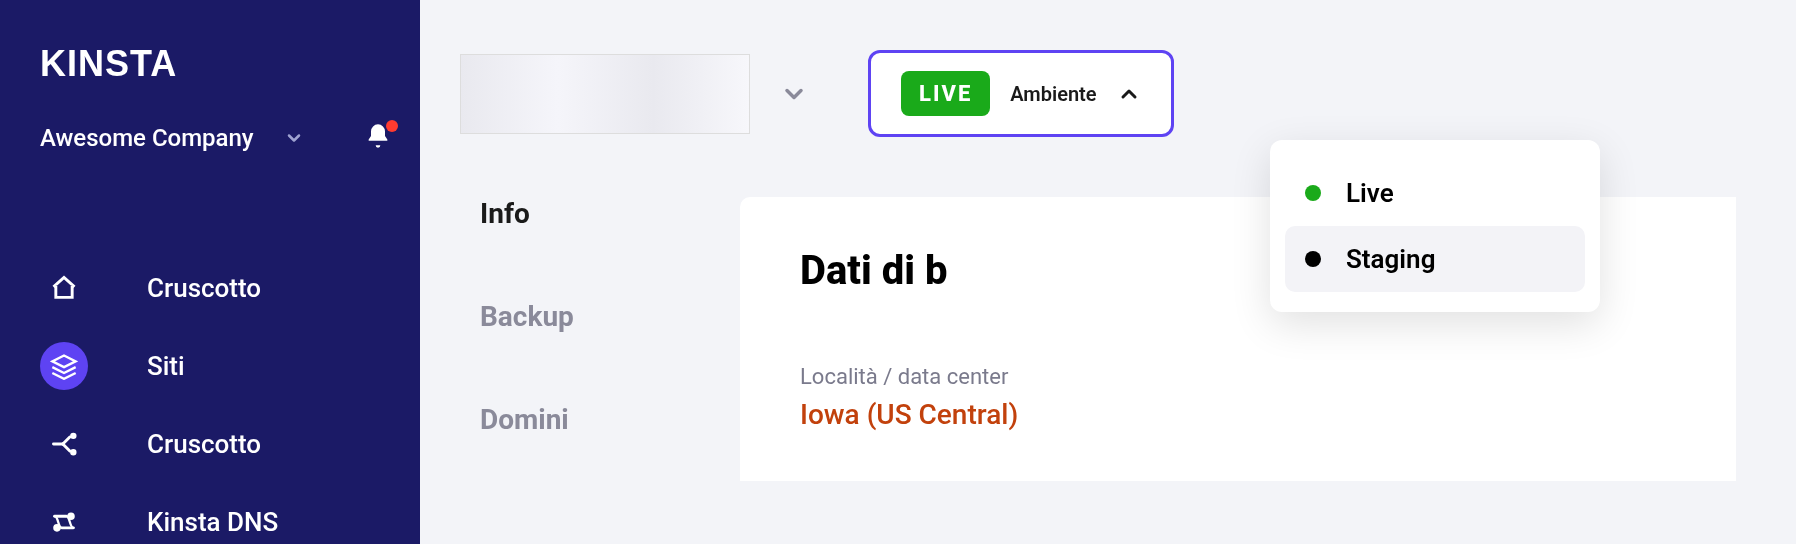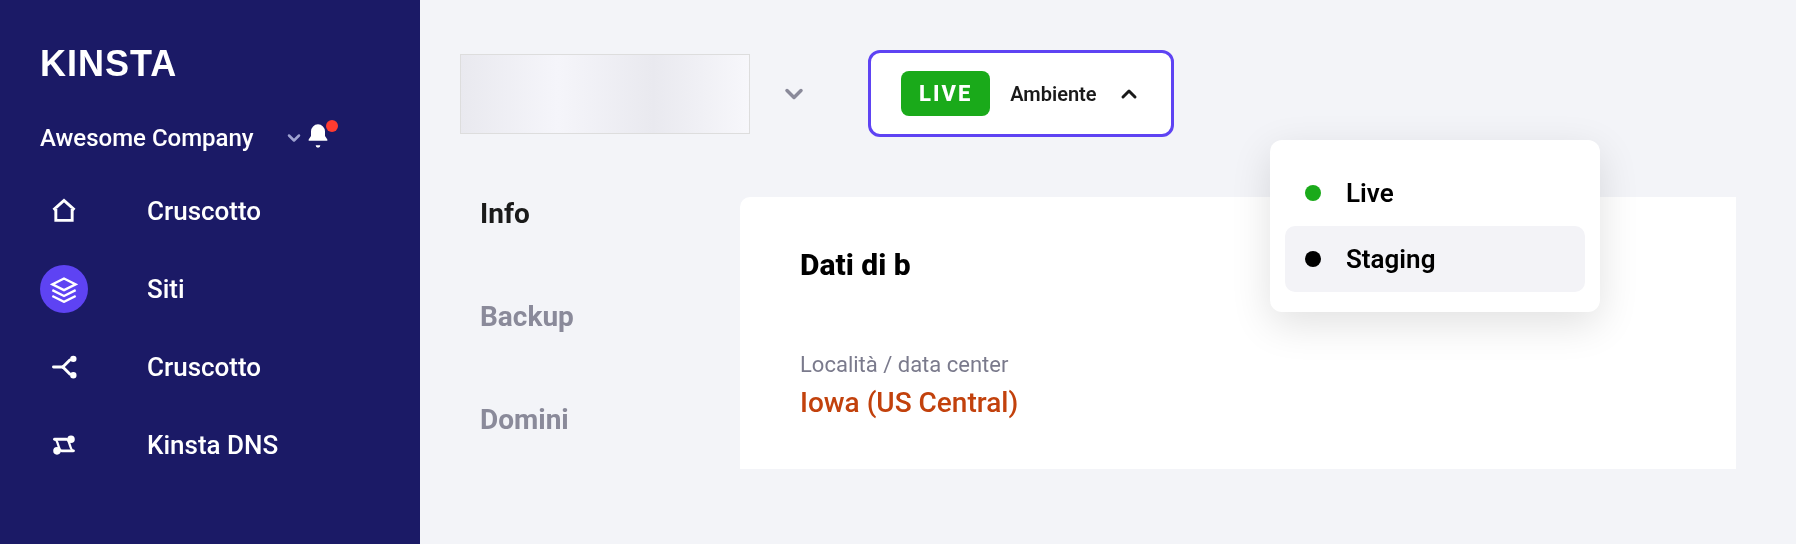--- a/index.html
+++ b/index.html
@@ -2,21 +2,21 @@
 <html><head>
 <meta charset="utf-8">
 <style>
   * { box-sizing: border-box; margin: 0; padding: 0; }
   html, body { width: 1796px; height: 544px; font-family: -apple-system, BlinkMacSystemFont, "Segoe UI", Roboto, Helvetica, Arial, sans-serif; overflow: hidden; }
   body { display: flex; background: #f3f4f8; }
 
   
   .sidebar { width: 420px; height: 100%; background: #1b1a66; color: #fff; padding: 40px 18px 0 40px; display: flex; flex-direction: column; }
   .logo-row { margin-bottom: 30px; }
-  .company-row { display: flex; align-items: center; margin-bottom: 33px; }
+  .company-row { display: flex; align-items: center; justify-content: space-between; margin-bottom: 110px; }
   .company-left { display: flex; align-items: center; gap: 30px; }
   .company-name { font-size: 24px; font-weight: 500; }
   .chev-company { width: 20px; height: 20px; stroke: #9fa3d1; }
   .bell-wrap { position: relative; padding-right: 10px; }
   .bell { width: 28px; height: 28px; fill: #fff; }
   .dot-red { position: absolute; top: -2px; right: 4px; width: 12px; height: 12px; background: #ff3b30; border-radius: 50%; }
 
   .nav { list-style: none; display: flex; flex-direction: column; gap: 30px; }
   .nav-item { display: flex; align-items: center; gap: 59px; font-size: 26px; font-weight: 500; cursor: pointer; }
   .nav-item .iconbox { width: 48px; height: 48px; display: flex; align-items: center; justify-content: center; }
@@ -43,21 +43,21 @@
   .dot { width: 16px; height: 16px; border-radius: 50%; }
   .dot.green { background: #1aaa1a; }
   .dot.black { background: #000; }
 
   .content { display: flex; margin-top: 60px; }
   .subnav { width: 260px; display: flex; flex-direction: column; gap: 70px; padding-left: 20px; }
   .subnav .snitem { font-size: 28px; font-weight: 700; color: #8a8a9a; cursor: pointer; }
   .subnav .snitem.active { color: #1a1a1a; }
 
   .panel { flex: 1; background: #fff; border-radius: 10px 0 0 0; padding: 50px 60px; margin-left: 20px; }
-  .panel h2 { font-size: 30px; font-weight: 800; color: #000; margin-bottom: 70px; }
+  .panel h2 { font-size: 40px; font-weight: 800; color: #000; margin-bottom: 70px; }
   .label-sm { font-size: 22px; color: #7a7a8c; margin-bottom: 9px; }
   .value-lg { font-size: 28px; font-weight: 500; color: #c2410c; }
 </style>
 </head>
 <body>
 
 <aside class="sidebar">
   <div class="logo-row">
     <svg width="180" height="48" viewBox="0 0 180 48">
       <text x="0" y="36" font-family="Arial Black, Arial, sans-serif" font-size="36" font-weight="900" letter-spacing="1" fill="#ffffff">KINSTA</text>

